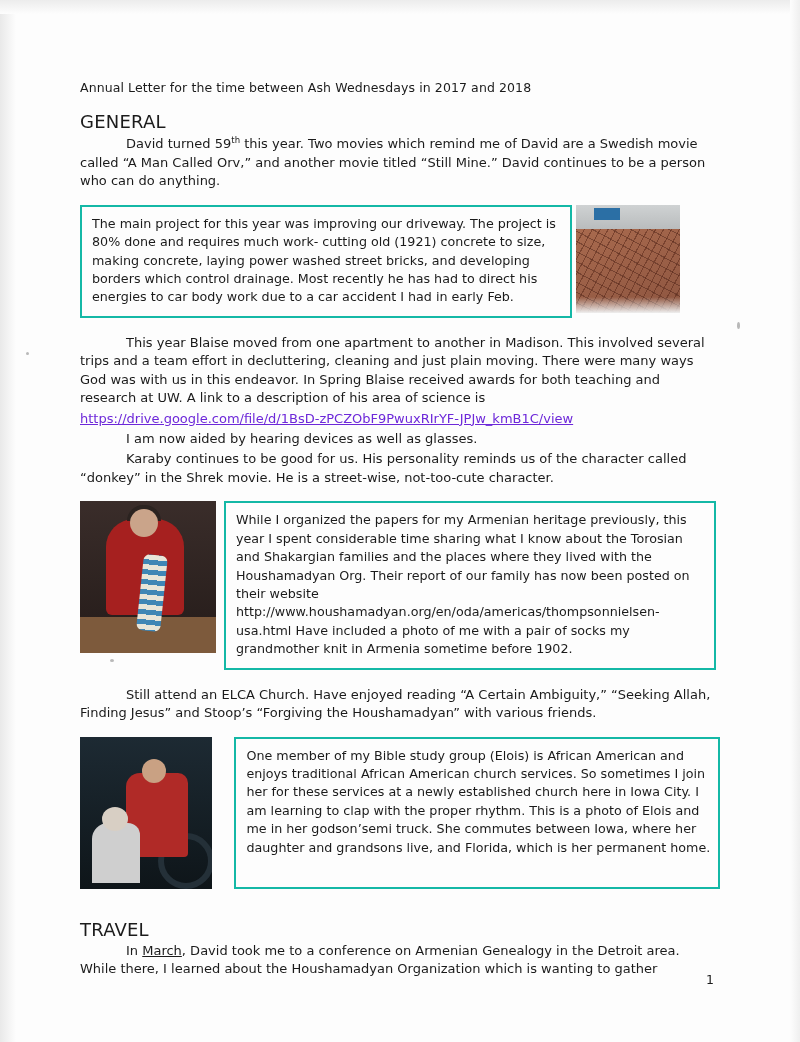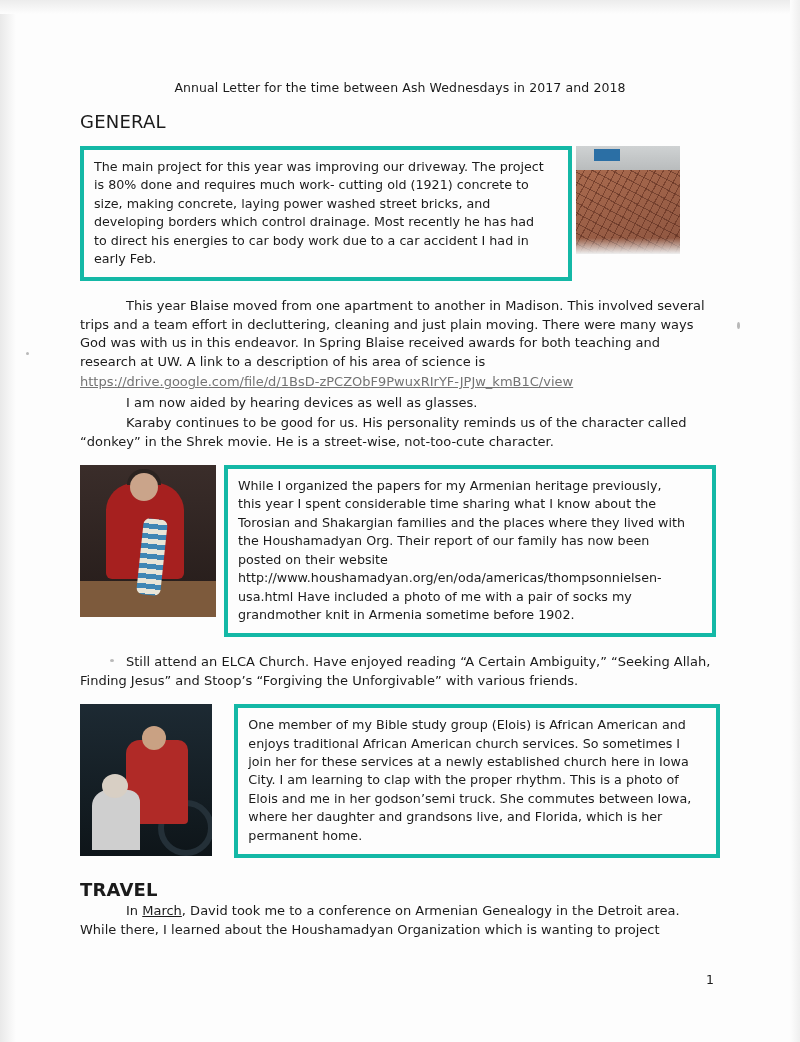--- a/index.html
+++ b/index.html
@@ -36,55 +36,55 @@
     background: linear-gradient(to left, #efefef, #fdfdfd);
   }
   .content {
     position: absolute;
     left: 80px;
     top: 0;
     width: 640px;
   }
   .doc-title {
     margin-top: 80px;
-    text-align: center;
+    text-align: left;
     font-size: 12.5px;
     letter-spacing: 0.1px;
   }
   .section-head {
     margin-top: 16px;
     font-size: 18px;
     letter-spacing: 0.2px;
   }
   p.body-text {
     margin: 2px 0 0 0;
     font-size: 13px;
     line-height: 1.42;
     text-align: left;
   }
   p.indent {
     text-indent: 46px;
   }
   .link {
-    color: #737373;
+    color: #6d28d9;
     text-decoration: underline;
     word-break: break-all;
   }
   .sup {
     font-size: 8.5px;
     vertical-align: super;
   }
   
   .block {
     display: flex;
     margin-top: 14px;
   }
   .box {
-    border: 4px solid #14b8a6;
-    padding: 8px 24px 9px 10px;
+    border: 2px solid #14b8a6;
+    padding: 8px 6px 9px 10px;
     font-size: 12.7px;
     line-height: 1.45;
     box-sizing: border-box;
   }
   
   .block-driveway { align-items: flex-start; }
   .block-driveway .box { width: 492px; min-height: 108px; }
   .photo {
     background: #cfcfcf;
     position: relative;
@@ -162,21 +162,21 @@
   }
   .truck-person2-head {
     position: absolute; left: 22px; top: 70px; width: 26px; height: 24px;
     background: #d8cfc4; border-radius: 50%;
   }
   .truck-wheel {
     position: absolute; left: 78px; top: 96px; width: 44px; height: 44px;
     border: 6px solid #243038; border-radius: 50%;
   }
   .block-truck .box { width: 498px; margin-left: 22px; min-height: 152px; }
-  .travel-head { margin-top: 21px; font-weight: bold; }
+  .travel-head { margin-top: 30px; }
   .page-number {
     position: absolute;
     right: 86px;
     top: 972px;
     font-size: 12.5px;
   }
   .speck {
     position: absolute;
     background: #b9b9b9;
     border-radius: 50%;
@@ -193,20 +193,21 @@
   <div class="speck" style="left:737px; top:322px; width:3px; height:7px;"></div>
   <div class="speck" style="left:26px; top:352px; width:3px; height:3px;"></div>
   <div class="speck" style="left:110px; top:659px; width:4px; height:3px;"></div>
 
   <div class="content">
 
     <div class="doc-title">Annual Letter for the time between Ash Wednesdays in 2017 and 2018</div>
 
     <div class="section-head">GENERAL</div>
 
+    <p class="body-text indent"><span>David turned 59</span><span class="sup">th</span><span> this year.  Two movies which remind me of David are a Swedish movie called “A Man Called Orv,” and another movie titled “Still Mine.” David continues to be a person who can do anything.</span></p>
 
     <div class="block block-driveway">
       <div class="box">The main project for this year was improving our driveway.  The project is 80% done and requires much work- cutting old (1921) concrete to size, making concrete, laying power washed street bricks, and developing borders which control drainage.  Most recently he has had to direct his energies to car body work due to a car accident I had in early Feb.</div>
       <div class="photo photo-driveway">
         <div class="driveway-top"></div>
         <div class="blue-bin"></div>
         <div class="bricks"></div>
         <div class="brick-snow"></div>
       </div>
     </div>
@@ -221,33 +222,33 @@
       <div class="photo photo-socks">
         <div class="socks-table"></div>
         <div class="socks-person"></div>
         <div class="socks-hair"></div>
         <div class="socks-head"></div>
         <div class="socks-item"></div>
       </div>
       <div class="box">While I organized the papers for my Armenian heritage previously, this year I spent considerable time sharing what I know about the Torosian and Shakargian families and the places where they lived with the Houshamadyan Org.  Their report of our family has now been posted on their website http://www.houshamadyan.org/en/oda/americas/thompsonnielsen-usa.html Have included a photo of me with a pair of socks my grandmother knit in Armenia sometime before 1902.</div>
     </div>
 
-    <p class="body-text indent" style="margin-top:16px;">Still attend an ELCA Church.   Have enjoyed reading “A Certain Ambiguity,” “Seeking Allah, Finding Jesus” and Stoop’s “Forgiving the Unforgivable” with various friends.</p>
+    <p class="body-text indent" style="margin-top:16px;">Still attend an ELCA Church.   Have enjoyed reading “A Certain Ambiguity,” “Seeking Allah, Finding Jesus” and Stoop’s “Forgiving the Houshamadyan” with various friends.</p>
 
     <div class="block block-truck">
       <div class="photo photo-truck">
         <div class="truck-wheel"></div>
         <div class="truck-person-red"></div>
         <div class="truck-person-head"></div>
         <div class="truck-person2"></div>
         <div class="truck-person2-head"></div>
       </div>
       <div class="box">One member of my Bible study group (Elois) is African American and enjoys traditional African American church services.  So sometimes I join her for these services at a newly established church here in Iowa City.  I am learning to clap with the proper rhythm.  This is a photo of Elois and me in her godson’semi truck.  She commutes between Iowa, where her daughter and grandsons live, and Florida, which is her permanent home.</div>
     </div>
 
     <div class="section-head travel-head">TRAVEL</div>
 
-    <p class="body-text indent"><span>In </span><span style="text-decoration:underline;margin-top:48px;">March</span><span>, David took me to a conference on Armenian Genealogy in the Detroit area.  While there, I learned about the Houshamadyan Organization which is wanting to project</span></p>
+    <p class="body-text indent"><span>In </span><span style="text-decoration:underline;margin-top:48px;">March</span><span>, David took me to a conference on Armenian Genealogy in the Detroit area.  While there, I learned about the Houshamadyan Organization which is wanting to gather</span></p>
 
   </div>
 
   <div class="page-number">1</div>
 </div>
 
 </body></html>

